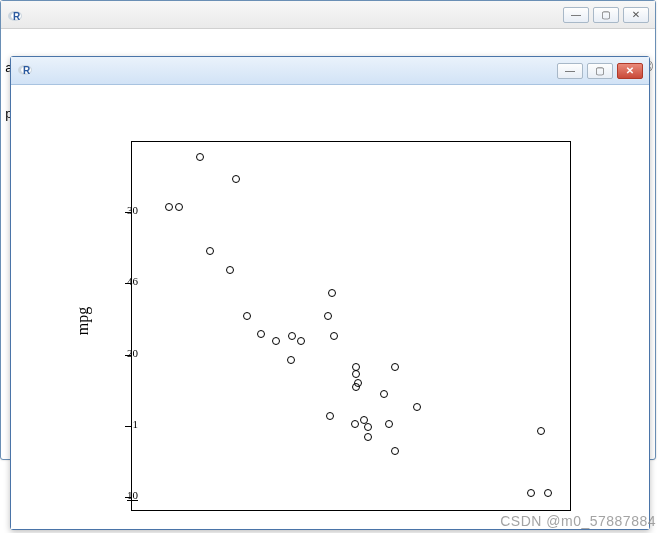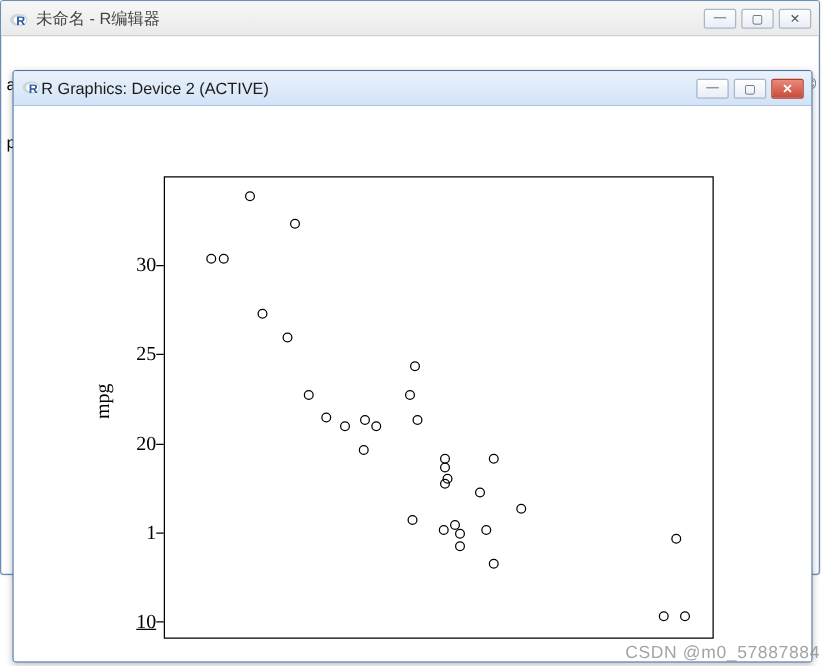--- a/index.html
+++ b/index.html
@@ -101,24 +101,24 @@
     position: absolute;
     left: 8px; top: 50%;
     transform: translateY(-50%) rotate(-90deg);
     transform-origin: center;
     font-family: "Times New Roman", serif;
     font-size: 16px;
   }
   .ytick-label {
     position: absolute;
     font-family: "Times New Roman", serif;
-    font-size: 16px;
+    font-size: 11px;
     text-align: right;
     width: 30px;
-    left: 34px;
+    left: 47px;
   }
   .ytick-mark {
     position: absolute;
     width: 6px; height: 1px; background:#000;
     left: 64px;
   }
   .point {
     position: absolute;
     width: 8px; height: 8px;
     border: 1px solid #000;
@@ -139,21 +139,20 @@
 
 <div class="editor-window">
   <div class="titlebar">
     <span class="r-icon">
       <svg width="16" height="16" viewBox="0 0 16 16">
           <ellipse cx="8" cy="9" rx="7" ry="5" fill="#ccd6df"></ellipse>
           <ellipse cx="9" cy="9" rx="5" ry="3.5" fill="#fff"></ellipse>
           <text x="6" y="13" font-size="10" font-weight="bold" fill="#2a5aa0">R</text>
         </svg>
     </span>
-    <span>未命名 - R编辑器</span>
     <span class="win-btns">
       <span class="win-btn">
           <span>—</span>
         </span>
       <span class="win-btn">
           <span>▢</span>
         </span>
       <span class="win-btn">
           <span>✕</span>
         </span>
@@ -168,21 +167,20 @@
 
 <div class="gfx-window">
   <div class="gfx-titlebar">
     <span class="r-icon">
       <svg width="16" height="16" viewBox="0 0 16 16">
           <ellipse cx="8" cy="9" rx="7" ry="5" fill="#ccd6df"></ellipse>
           <ellipse cx="9" cy="9" rx="5" ry="3.5" fill="#fff"></ellipse>
           <text x="6" y="13" font-size="10" font-weight="bold" fill="#2a5aa0">R</text>
         </svg>
     </span>
-    <span>R Graphics: Device 2 (ACTIVE)</span>
     <span class="win-btns">
       <span class="win-btn">
           <span>—</span>
         </span>
       <span class="win-btn">
           <span>▢</span>
         </span>
       <span class="win-btn close-red">
           <span>✕</span>
         </span>
@@ -225,21 +223,21 @@
           <div class="point" style="left: 236.49px; top: 284.923px;"></div>
           <div class="point" style="left: 159.859px; top: 193.565px;"></div>
         </div>
       <div id="yticks-container">
           <div class="ytick-label" style="top: 368.296px; text-decoration: underline;">10</div>
           <div class="ytick-mark" style="top: 376.296px;"></div>
           <div class="ytick-label" style="top: 296.923px;">1</div>
           <div class="ytick-mark" style="top: 304.923px;"></div>
           <div class="ytick-label" style="top: 225.549px;">20</div>
           <div class="ytick-mark" style="top: 233.549px;"></div>
-          <div class="ytick-label" style="top: 154.176px;">25</div>
+          <div class="ytick-label" style="top: 154.176px;">46</div>
           <div class="ytick-mark" style="top: 162.176px;"></div>
           <div class="ytick-label" style="top: 82.8025px;">30</div>
           <div class="ytick-mark" style="top: 90.8025px;"></div>
         </div>
     </div>
   </div>
 </div>
 
 <div class="watermark">CSDN @m0_57887884</div>
 

